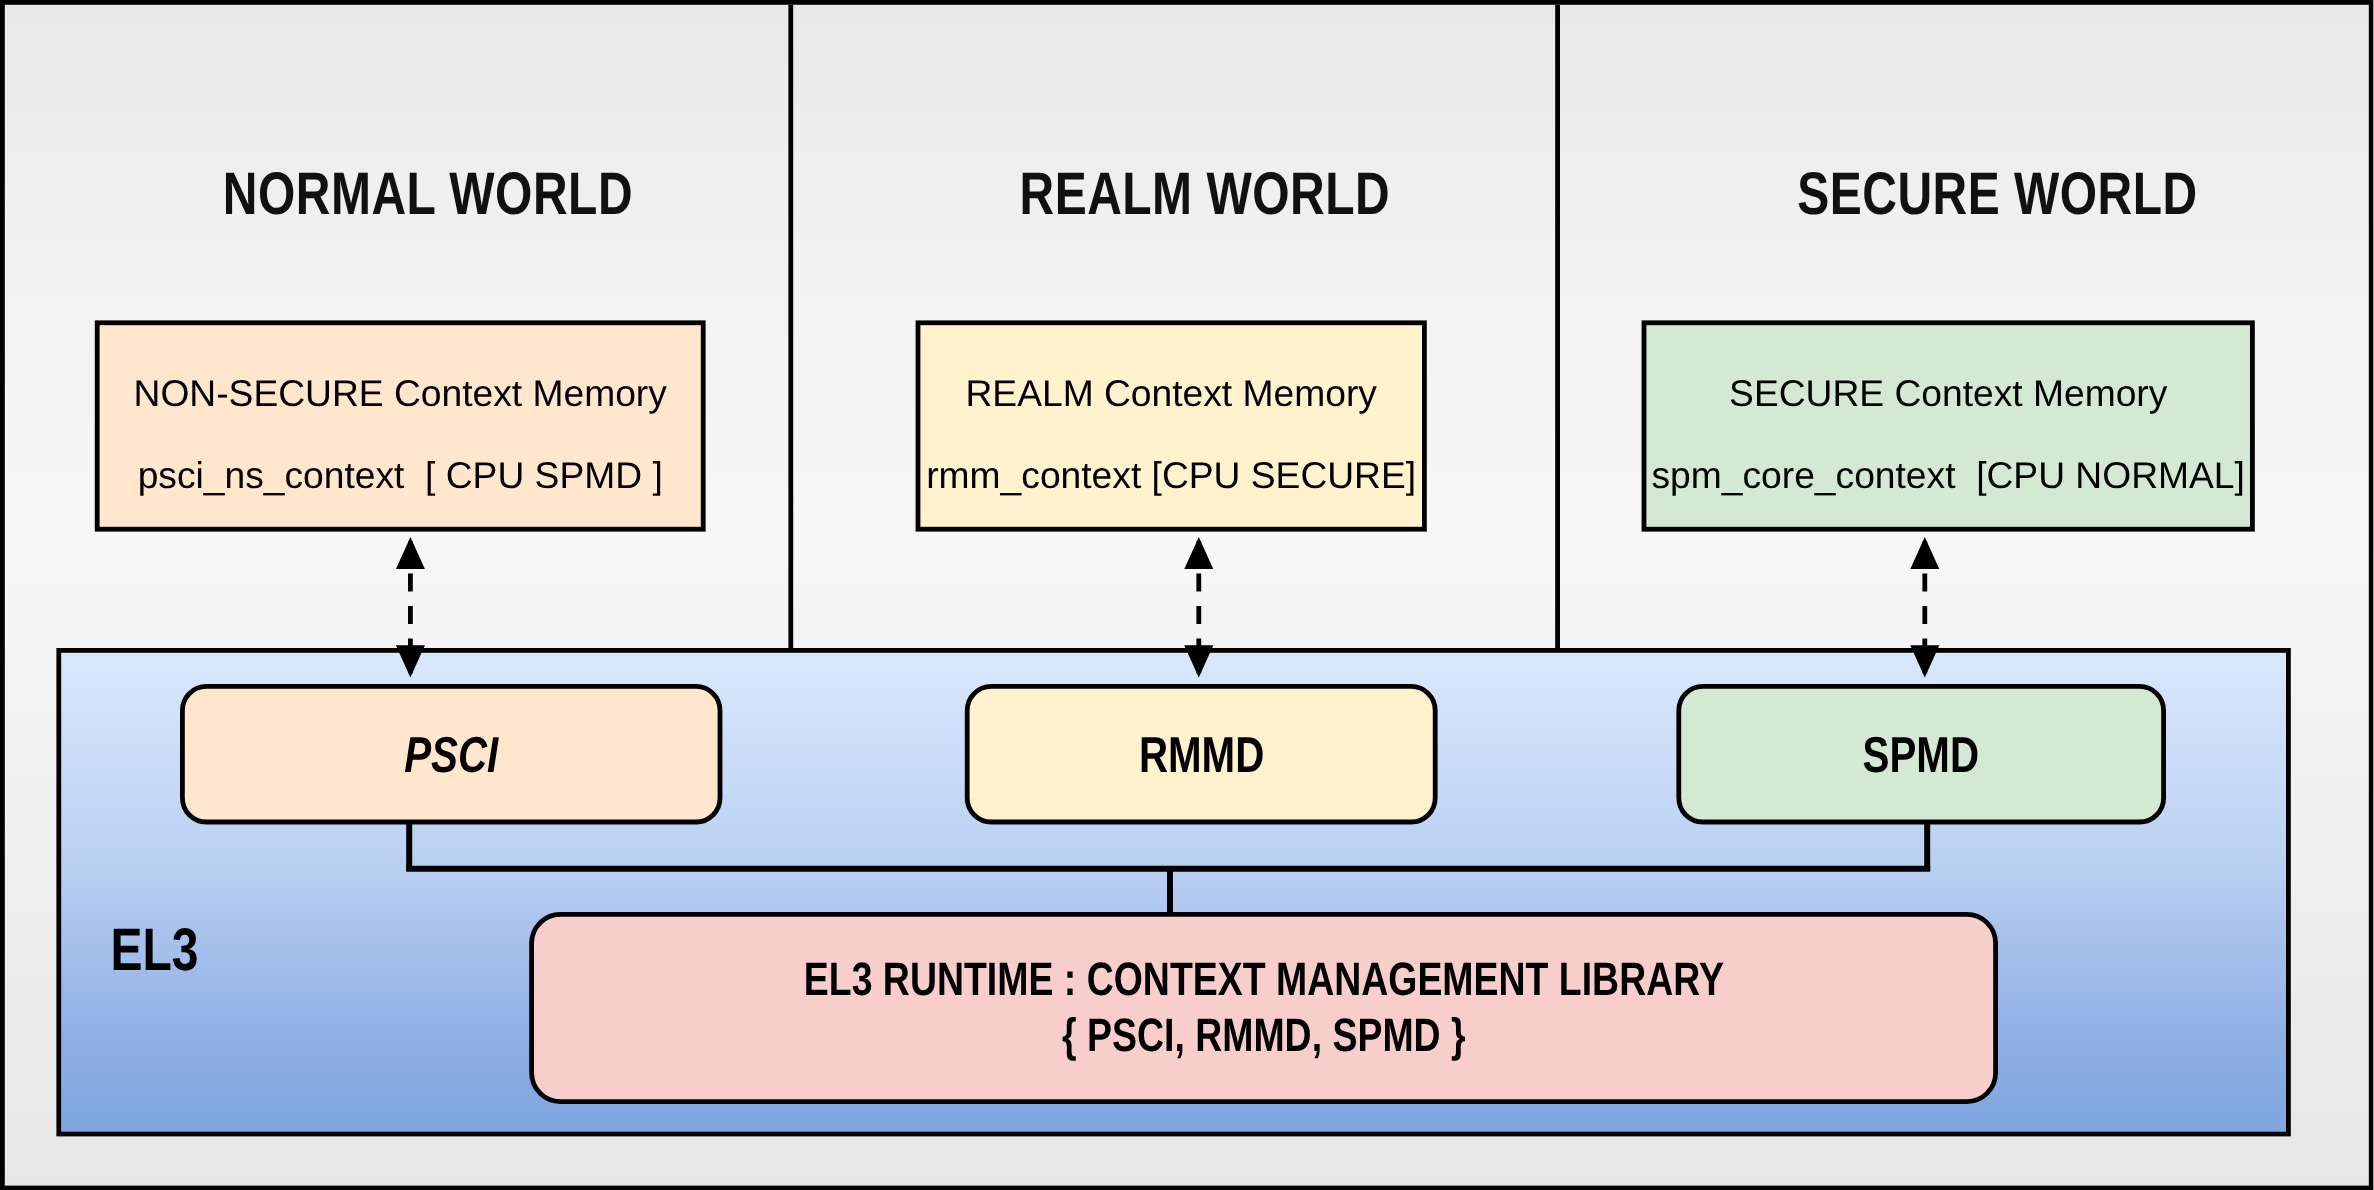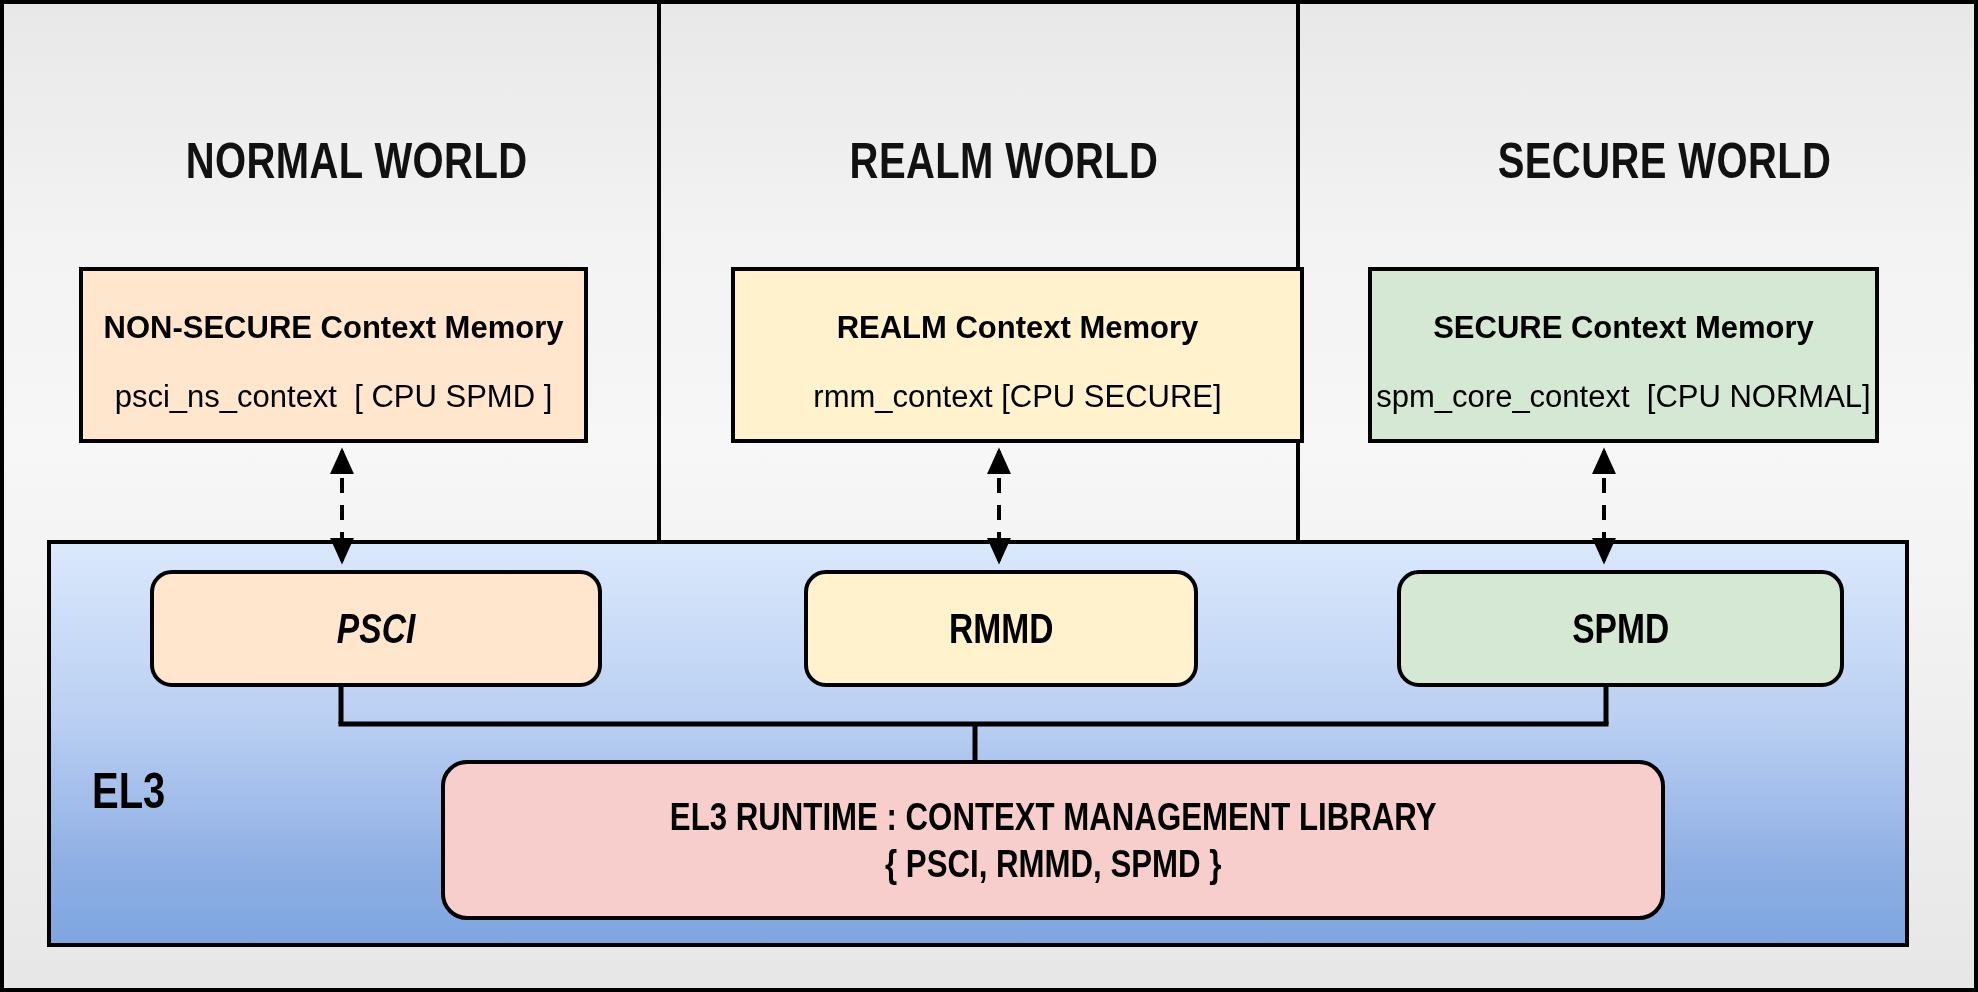--- a/index.html
+++ b/index.html
@@ -15,21 +15,21 @@
     position:absolute;top:128px;text-align:center;
     font-size:50px;font-weight:bold;color:#111;letter-spacing:.5px;padding-left:25px;
   }
   .cond{display:inline-block;transform:scaleX(.8);transform-origin:center;white-space:nowrap;}
   .cond-left{display:inline-block;transform:scaleX(.8);transform-origin:left center;white-space:nowrap;}
   .membox{
     position:absolute;top:263px;height:176px;box-sizing:border-box;
     border:4px solid #000;display:flex;flex-direction:column;align-items:center;
     justify-content:center;padding-top:14px;row-gap:33px;
   }
-  .membox .mtitle{font-size:31px;font-weight:bold;color:#000;white-space:pre;}
+  .membox .mtitle{font-size:31px;font-weight:normal;color:#000;white-space:pre;}
   .membox .mbody{font-size:31px;color:#000;white-space:pre;}
   #el3box{
     position:absolute;left:43px;top:536px;width:1862px;height:407px;box-sizing:border-box;
     border:4px solid #000;
     background:linear-gradient(180deg,#dae8fc 0%,#b9cff2 45%,#8fafe4 80%,#7ea6e0 100%);
   }
   #el3label{
     position:absolute;left:88px;top:758px;font-size:50px;font-weight:bold;color:#000;
   }
   .bridge{
@@ -80,40 +80,40 @@
     <path d="M337 681 V 720" stroke="#000" stroke-width="5" fill="none"></path>
     <path d="M1602 681 V 720" stroke="#000" stroke-width="5" fill="none"></path>
     <path d="M334.5 720 H 1604.5" stroke="#000" stroke-width="5" fill="none"></path>
     <path d="M971 720 V 758" stroke="#000" stroke-width="5" fill="none"></path>
   </svg>
 
   <div class="membox" style="left: 75px; width: 509px; background: rgb(255, 230, 204);">
     <div class="mtitle">NON-SECURE Context Memory</div>
     <div class="mbody">psci_ns_context  [ CPU SPMD ]</div>
   </div>
-  <div class="membox" style="left: 727px; width: 573px; background: rgb(255, 242, 204);">
+  <div class="membox" style="left: 759px; width: 426px; background: rgb(255, 242, 204);">
     <div class="mtitle">REALM Context Memory</div>
     <div class="mbody">rmm_context [CPU SECURE]</div>
   </div>
   <div class="membox" style="left: 1364px; width: 511px; background: rgb(213, 232, 212);">
     <div class="mtitle">SECURE Context Memory</div>
     <div class="mbody">spm_core_context  [CPU NORMAL]</div>
   </div>
 
   <div id="el3label">
     <span class="cond-left">EL3</span>
   </div>
 
   <div class="bridge" style="left: 146px; width: 452px; background: rgb(255, 230, 204); font-style: italic;">
     <span class="blabel cond">PSCI</span>
   </div>
   <div class="bridge" style="left: 800px; width: 394px; background: rgb(255, 242, 204);">
     <span class="blabel cond">RMMD</span>
   </div>
-  <div class="bridge" style="left: 1393px; width: 447px; background: rgb(213, 232, 212);">
+  <div class="bridge" style="left: 1393px; width: 408px; background: rgb(213, 232, 212);">
     <span class="blabel cond">SPMD</span>
   </div>
 
   <div id="runtime" style="background: rgb(248, 206, 204);">
     <div class="rline"><span class="cond">EL3 RUNTIME : CONTEXT MANAGEMENT LIBRARY</span></div>
     <div class="rline"><span class="cond">{ PSCI, RMMD, SPMD }</span></div>
   </div>
 
 </div>
 

